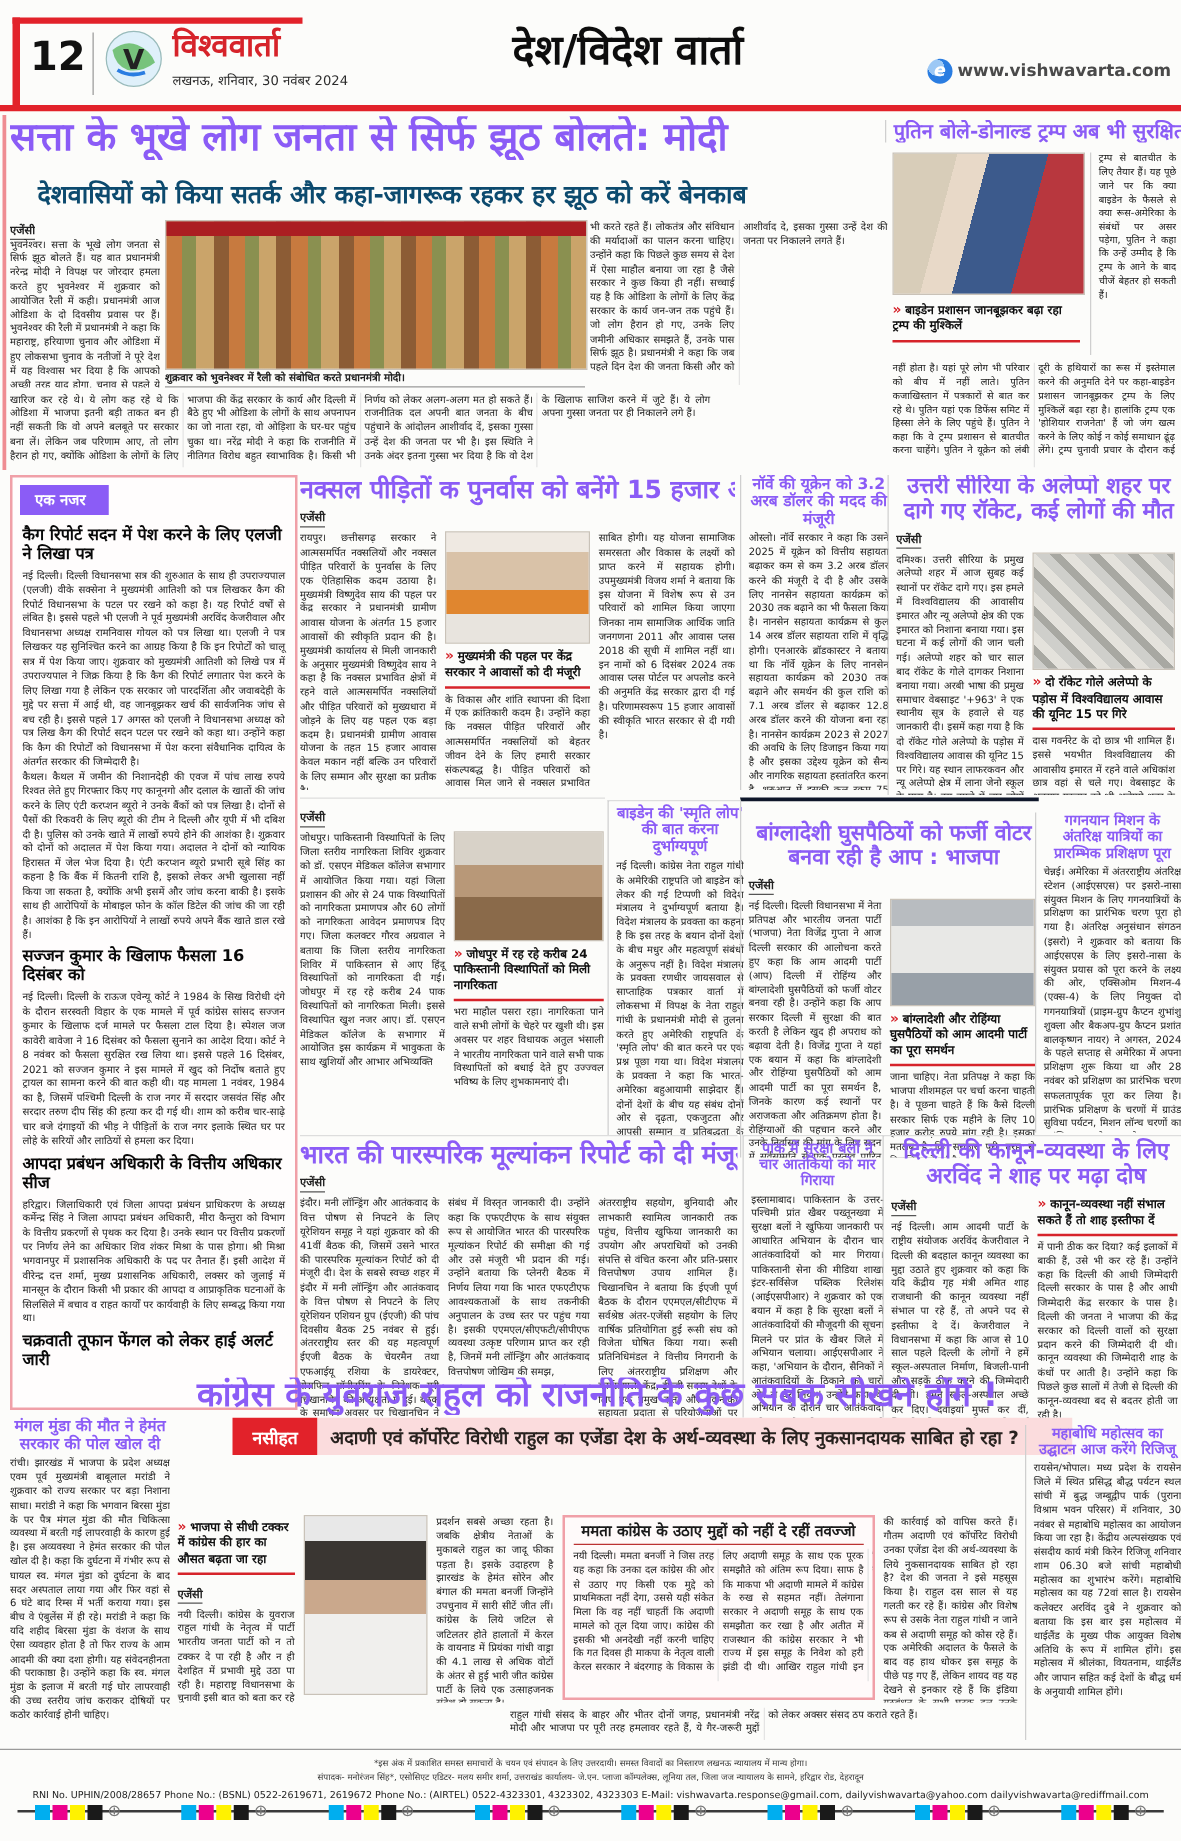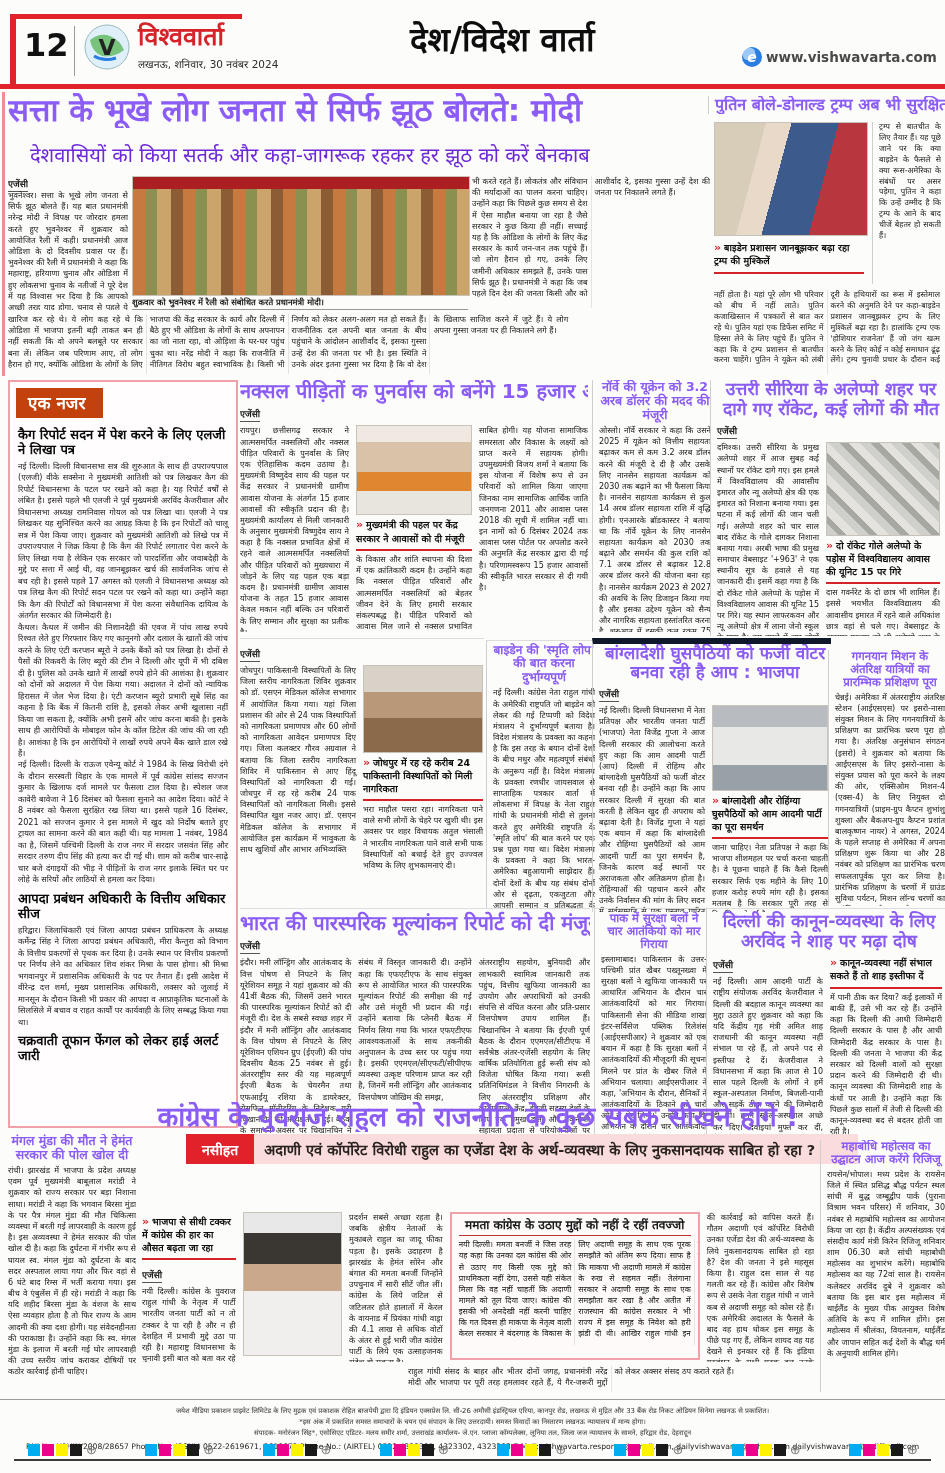--- a/index.html
+++ b/index.html
@@ -30,21 +30,21 @@
   .section-title{position:absolute;left:410px;top:16px;font-size:33px;font-weight:800;color:#0d0d0d;}
   .website{position:absolute;left:742px;top:47px;display:flex;align-items:center;gap:4px;
            font-size:13.5px;font-weight:700;color:#4a4a4a;}
   .ie-e{display:inline-block;width:20px;height:20px;border-radius:50%;
         background:radial-gradient(circle at 35% 35%, #9cc8f5 0 35%, #2a7de1 36% 100%);
         color:#fff;font-weight:800;font-size:14px;line-height:20px;text-align:center;font-style:italic;}
   .mast-rule{position:absolute;left:0;top:84px;width:945px;height:5px;background:#e2222a;}
   .left-edge{position:absolute;left:2px;top:92px;width:3px;height:284px;background:#ef8d93;}
   
   .en-box{border:2px solid #f0a0a8;padding:4px 8px 4px 8px;background:#fffdfd;}
-  .en-head{display:inline-block;background:#c2410c;color:#fff;font-size:17px;font-weight:800;
+  .en-head{display:inline-block;background:#8b5cf6;color:#fff;font-size:12px;font-weight:800;
            padding:3px 18px 4px 12px;margin:2px 0 4px -2px;}
   .en-hl{font-size:13px;font-weight:800;margin:6px 0 3px;color:#090909;line-height:1.15;}
   .en-body{font-size:8.1px;line-height:1.42;text-align:justify;color:#222;}
   
   .banner{display:flex;align-items:stretch;height:30px;}
   .badge{background:#e2222a;color:#fff;font-size:14px;font-weight:800;
          display:flex;align-items:center;padding:0 16px;}
   .banner-txt{background:#fbdcdd;color:#28221f;font-size:14.5px;font-weight:800;flex:1;
               display:flex;align-items:center;padding:0 10px;white-space:nowrap;overflow:hidden;}
   .mamata{border:2px solid #f0a0a8;background:#fffafa;padding:4px 7px;}
@@ -80,21 +80,21 @@
 <div class="dateline">लखनऊ,   शनिवार, 30 नवंबर 2024</div>
 <div class="section-title">देश/विदेश वार्ता</div>
 <div class="website">
   <span class="ie-e">e</span>
   <span>www.vishwavarta.com</span>
 </div>
 <div class="mast-rule"></div>
 <div class="left-edge"></div>
 
 <div class="art hl nowrap" style="left:8px;top:93px;width:702px;font-size:31px;">सत्ता के भूखे लोग जनता से सिर्फ झूठ बोलते: मोदी</div>
-<div class="art nowrap" style="left:30px;top:141px;width:680px;font-size:20px;font-weight:400;color:#6d28d9;">देशवासियों को किया सतर्क और कहा-जागरूक रहकर हर झूठ को करें बेनकाब</div>
+<div class="art nowrap" style="left:30px;top:141px;width:680px;font-size:20px;font-weight:700;color:#0c4a6e;">देशवासियों को किया सतर्क और कहा-जागरूक रहकर हर झूठ को करें बेनकाब</div>
 <div class="art" style="left:8px;top:172px;"><span class="agency">एजेंसी</span></div>
 <div class="art body" style="left:8px;top:190px;width:120px;height:120px;font-size:8px;">भुवनेश्वर। सत्ता के भूखे लोग जनता से सिर्फ झूठ बोलते हैं। यह बात प्रधानमंत्री नरेन्द्र मोदी ने विपक्ष पर जोरदार हमला करते हुए भुवनेश्वर में शुक्रवार को आयोजित रैली में कही। प्रधानमंत्री आज ओडिशा के दो दिवसीय प्रवास पर हैं। भुवनेश्वर की रैली में प्रधानमंत्री ने कहा कि महाराष्ट्र, हरियाणा चुनाव और ओडिशा में हुए लोकसभा चुनाव के नतीजों ने पूरे देश में यह विश्वास भर दिया है कि आपको अच्छी तरह याद होगा, चुनाव से पहले ये लोग क्या-क्या दावे करते थे। मोदी ने कहा कि इन लोगों के दावों को जनता ने खारिज कर दिया, जो लोग हैरान हो गए, क्योंकि</div>
 <div class="art photo" style="left:132px;top:176px;width:336px;height:118px;
      background:linear-gradient(180deg,#ab1e22 0 10%,rgba(0,0,0,0) 10%),
      repeating-linear-gradient(90deg,#c77a3f 0 13px,#8a9050 13px 24px,#caa46a 24px 38px,#8c5c35 38px 50px);"></div>
 <div class="art" style="left:132px;top:296px;width:336px;font-size:8.3px;font-weight:700;color:#222;border-bottom:1px solid #999;padding-bottom:2px;">शुक्रवार को भुवनेश्वर में रैली को संबोधित करते प्रधानमंत्री मोदी।</div>
 <div class="art body" style="left:472px;top:176px;width:238px;height:132px;column-count:2;font-size:8px;">भी करते रहते हैं। लोकतंत्र और संविधान की मर्यादाओं का पालन करना चाहिए। उन्होंने कहा कि पिछले कुछ समय से देश में ऐसा माहौल बनाया जा रहा है जैसे सरकार ने कुछ किया ही नहीं। सच्चाई यह है कि ओडिशा के लोगों के लिए केंद्र सरकार के कार्य जन-जन तक पहुंचे हैं। जो लोग हैरान हो गए, उनके लिए जमीनी अधिकार समझते हैं, उनके पास सिर्फ झूठ है। प्रधानमंत्री ने कहा कि जब पहले दिन देश की जनता किसी और को आशीर्वाद दे, इसका गुस्सा उन्हें देश की जनता पर निकालने लगते हैं।</div>
 <div class="art body" style="left:8px;top:314px;width:702px;height:60px;column-count:5;font-size:8px;">खारिज कर रहे थे। ये लोग कह रहे थे कि ओडिशा में भाजपा इतनी बड़ी ताकत बन ही नहीं सकती कि वो अपने बलबूते पर सरकार बना लें। लेकिन जब परिणाम आए, तो लोग हैरान हो गए, क्योंकि ओडिशा के लोगों के लिए भाजपा की केंद्र सरकार के कार्य और दिल्ली में बैठे हुए भी ओडिशा के लोगों के साथ अपनापन का जो नाता रहा, वो ओड़िशा के घर-घर पहुंच चुका था। नरेंद्र मोदी ने कहा कि राजनीति में नीतिगत विरोध बहुत स्वाभाविक है। किसी भी निर्णय को लेकर अलग-अलग मत हो सकते हैं। राजनीतिक दल अपनी बात जनता के बीच पहुंचाने के आंदोलन आशीर्वाद दें, इसका गुस्सा उन्हें देश की जनता पर भी है। इस स्थिति ने उनके अंदर इतना गुस्सा भर दिया है कि वो देश के खिलाफ साजिश करने में जुटे हैं। ये लोग अपना गुस्सा जनता पर ही निकालने लगे हैं।</div>
 
 <div class="art hl nowrap vline" style="left:708px;top:96px;width:234px;font-size:16px;">पुतिन बोले-डोनाल्ड ट्रम्प अब भी सुरक्षित नहीं</div>
@@ -104,20 +104,21 @@
 <div class="art cap" style="left:714px;top:238px;width:150px;">
   <span class="mark">»</span><span>बाइडेन प्रशासन जानबूझकर बढ़ा रहा ट्रम्प की मुश्किलें</span>
 </div>
 <div class="art body" style="left:714px;top:290px;width:226px;height:84px;column-count:2;font-size:7.8px;">नहीं होता है। यहां पूरे लोग भी परिवार को बीच में नहीं लाते। पुतिन कजाखिस्तान में पत्रकारों से बात कर रहे थे। पुतिन यहां एक डिफेंस समिट में हिस्सा लेने के लिए पहुंचे हैं। पुतिन ने कहा कि वे ट्रम्प प्रशासन से बातचीत करना चाहेंगे। पुतिन ने यूक्रेन को लंबी दूरी के हथियारों का रूस में इस्तेमाल करने की अनुमति देने पर कहा-बाइडेन प्रशासन जानबूझकर ट्रम्प के लिए मुश्किलें बढ़ा रहा है। हालांकि ट्रम्प एक 'होशियार राजनेता' हैं जो जंग खत्म करने के लिए कोई न कोई समाधान ढूंढ़ लेंगे। ट्रम्प चुनावी प्रचार के दौरान कई बार यूक्रेन जंग को 24 घंटे में खत्म करने का दावा कर चुके हैं। हालांकि ये इसे कैसे खत्म करेंगे, यह नहीं बताया है। पुतिन ने यूक्रेन पर और ज्यादा 'ओरेशनिक' मिसाइलों से हमला करने की धमकी दी। रूस ने पहली बार 21 नवंबर को यूक्रेन के निप्रो शहर पर ओरेशनिक से हमला किया था। रूस ने गुरुवार को यूक्रेन पर करीब 200 मिसाइल और ड्रोन से हमला किया था। इस पर पुतिन ने कहा कि यूक्रेन की ओर से रूस में लंबी दूरी की ATACMS मिसाइलों से किए गए हमले के जवाब में यह हमला किया गया है। पुतिन ने चेतावनी देते हुए कहा कि कीव में और हमले हो सकते हैं। उन्होंने कहा कि रूस पहले हमला नहीं करता।</div>
 
 <div class="art en-box" style="left:8px;top:380px;width:210px;height:736px;">
   <span class="en-head">एक नजर</span>
   <div class="en-hl">कैग रिपोर्ट सदन में पेश करने के लिए एलजी ने लिखा पत्र</div>
   <div class="en-body">नई दिल्ली। दिल्ली विधानसभा सत्र की शुरुआत के साथ ही उपराज्यपाल (एलजी) वीके सक्सेना ने मुख्यमंत्री आतिशी को पत्र लिखकर कैग की रिपोर्ट विधानसभा के पटल पर रखने को कहा है। यह रिपोर्ट वर्षों से लंबित है। इससे पहले भी एलजी ने पूर्व मुख्यमंत्री अरविंद केजरीवाल और विधानसभा अध्यक्ष रामनिवास गोयल को पत्र लिखा था। एलजी ने पत्र लिखकर यह सुनिश्चित करने का आग्रह किया है कि इन रिपोर्टों को चालू सत्र में पेश किया जाए। शुक्रवार को मुख्यमंत्री आतिशी को लिखे पत्र में उपराज्यपाल ने जिक्र किया है कि कैग की रिपोर्ट लगातार पेश करने के लिए लिखा गया है लेकिन एक सरकार जो पारदर्शिता और जवाबदेही के मुद्दे पर सत्ता में आई थी, वह जानबूझकर खर्च की सार्वजनिक जांच से बच रही है। इससे पहले 17 अगस्त को एलजी ने विधानसभा अध्यक्ष को पत्र लिख कैग की रिपोर्ट सदन पटल पर रखने को कहा था। उन्होंने कहा कि कैग की रिपोर्टों को विधानसभा में पेश करना संवैधानिक दायित्व के अंतर्गत सरकार की जिम्मेदारी है।</div>
   <div class="en-body">कैथल। कैथल में जमीन की निशानदेही की एवज में पांच लाख रुपये रिश्वत लेते हुए गिरफ्तार किए गए कानूनगो और दलाल के खातों की जांच करने के लिए एंटी करप्शन ब्यूरो ने उनके बैंकों को पत्र लिखा है। दोनों से पैसों की रिकवरी के लिए ब्यूरो की टीम ने दिल्ली और यूपी में भी दबिश दी है। पुलिस को उनके खाते में लाखों रुपये होने की आशंका है। शुक्रवार को दोनों को अदालत में पेश किया गया। अदालत ने दोनों को न्यायिक हिरासत में जेल भेज दिया है। एंटी करप्शन ब्यूरो प्रभारी सूबे सिंह का कहना है कि बैंक में कितनी राशि है, इसको लेकर अभी खुलासा नहीं किया जा सकता है, क्योंकि अभी इसमें और जांच करना बाकी है। इसके साथ ही आरोपियों के मोबाइल फोन के कॉल डिटेल की जांच की जा रही है। आशंका है कि इन आरोपियों ने लाखों रुपये अपने बैंक खाते डाल रखे हैं।</div>
+  <div class="en-hl">सज्जन कुमार के खिलाफ फैसला 16 दिसंबर को</div>
   <div class="en-body">नई दिल्ली। दिल्ली के राऊज एवेन्यू कोर्ट ने 1984 के सिख विरोधी दंगे के दौरान सरस्वती विहार के एक मामले में पूर्व कांग्रेस सांसद सज्जन कुमार के खिलाफ दर्ज मामले पर फैसला टाल दिया है। स्पेशल जज कावेरी बावेजा ने 16 दिसंबर को फैसला सुनाने का आदेश दिया। कोर्ट ने 8 नवंबर को फैसला सुरक्षित रख लिया था। इससे पहले 16 दिसंबर, 2021 को सज्जन कुमार ने इस मामले में खुद को निर्दोष बताते हुए ट्रायल का सामना करने की बात कही थी। यह मामला 1 नवंबर, 1984 का है, जिसमें पश्चिमी दिल्ली के राज नगर में सरदार जसवंत सिंह और सरदार तरुण दीप सिंह की हत्या कर दी गई थी। शाम को करीब चार-साढ़े चार बजे दंगाइयों की भीड़ ने पीड़ितों के राज नगर इलाके स्थित घर पर लोहे के सरियों और लाठियों से हमला कर दिया।</div>
   <div class="en-hl">आपदा प्रबंधन अधिकारी के  वित्तीय अधिकार सीज</div>
   <div class="en-body">हरिद्वार। जिलाधिकारी एवं जिला आपदा प्रबंधन प्राधिकरण के अध्यक्ष कर्मेन्द्र सिंह ने जिला आपदा प्रबंधन अधिकारी, मीरा कैन्तुरा को विभाग के वित्तीय प्रकरणों से पृथक कर दिया है। उनके स्थान पर वित्तीय प्रकरणों पर निर्णय लेने का अधिकार शिव शंकर मिश्रा के पास होगा। श्री मिश्रा भगवानपुर में प्रशासनिक अधिकारी के पद पर तैनात हैं। इसी आदेश में वीरेन्द्र दत्त शर्मा, मुख्य प्रशासनिक अधिकारी, लक्सर को जुलाई में मानसून के दौरान किसी भी प्रकार की आपदा व आप्राकृतिक घटनाओं के सिलसिले में बचाव व राहत कार्यों पर कार्यवाही के लिए सम्बद्ध किया गया था।</div>
   <div class="en-hl">चक्रवाती तूफान फेंगल को लेकर हाई अलर्ट जारी</div>
   
 </div>
 
 <div class="art" style="left:240px;top:380px;width:348px;height:252px;">
   <div class="hl nowrap" style="font-size:20px;">नक्सल पीड़ितों क पुनर्वास को बनेंगे 15 हजार आवास</div>
   <span class="agency">एजेंसी</span>
@@ -166,21 +167,21 @@
       <div class="body" style="font-size:8px;height:52px;">भरा माहौल पसरा रहा। नागरिकता पाने वाले सभी लोगों के चेहरे पर खुशी थी। इस अवसर पर शहर विधायक अतुल भंसाली ने भारतीय नागरिकता पाने वाले सभी पाक विस्थापितों को बधाई देते हुए उज्ज्वल भविष्य के लिए शुभकामनाएं दी।</div>
     </div>
   </div>
 </div>
 
 <div class="art vline" style="left:486px;top:640px;width:102px;height:264px;border-top:1px solid #ddd;padding-top:3px;">
   <div class="hl ctr" style="font-size:12px;">बाइडेन की 'स्मृति लोप' की बात करना दुर्भाग्यपूर्ण</div>
   <div class="body" style="font-size:8px;margin-top:3px;height:222px;">नई दिल्ली। कांग्रेस नेता राहुल गांधी के अमेरिकी राष्ट्रपति जो बाइडेन को लेकर की गई टिप्पणी को विदेश मंत्रालय ने दुर्भाग्यपूर्ण बताया है। विदेश मंत्रालय के प्रवक्ता का कहना है कि इस तरह के बयान दोनों देशों के बीच मधुर और महत्वपूर्ण संबंधों के अनुरूप नहीं है। विदेश मंत्रालय के प्रवक्ता रणधीर जायसवाल से साप्ताहिक पत्रकार वार्ता में लोकसभा में विपक्ष के नेता राहुल गांधी के प्रधानमंत्री मोदी से तुलना करते हुए अमेरिकी राष्ट्रपति के 'स्मृति लोप' की बात करने पर एक प्रश्न पूछा गया था। विदेश मंत्रालय के प्रवक्ता ने कहा कि भारत-अमेरिका बहुआयामी साझेदार हैं। दोनों देशों के बीच यह संबंध दोनों ओर से दृढ़ता, एकजुटता और आपसी सम्मान व प्रतिबद्धता के पालन से बने हैं। इस तरह के बयान भारत की स्थिति का प्रतिनिधित्व नहीं करते।</div>
 </div>
 
-<div class="art vline" style="left:592px;top:638px;width:232px;height:268px;border-top:6px solid #0f172a;padding-top:0;">
+<div class="art vline" style="left:592px;top:638px;width:232px;height:268px;border-top:3px solid #0f172a;padding-top:17px;">
   <div class="hl ctr" style="font-size:17px;">बांग्लादेशी घुसपैठियों को फर्जी वोटर बनवा रही है आप : भाजपा</div>
   <span class="agency">एजेंसी</span>
   <div class="colrow" style="height:190px;">
     <div class="body" style="width:106px;font-size:8px;">नई दिल्ली। दिल्ली विधानसभा में नेता प्रतिपक्ष और भारतीय जनता पार्टी (भाजपा) नेता विजेंद्र गुप्ता ने आज दिल्ली सरकार की आलोचना करते हुए कहा कि आम आदमी पार्टी (आप) दिल्ली में रोहिंग्य और बांग्लादेशी घुसपैठियों को फर्जी वोटर बनवा रही है। उन्होंने कहा कि आप सरकार दिल्ली में सुरक्षा की बात करती है लेकिन खुद ही अपराध को बढ़ावा देती है। विजेंद्र गुप्ता ने यहां एक बयान में कहा कि बांग्लादेशी और रोहिंग्या घुसपैठियों को आम आदमी पार्टी का पूरा समर्थन है, जिनके कारण कई स्थानों पर अराजकता और अतिक्रमण होता है। रोहिंग्याओं की पहचान करने और उनके निर्वासन की मांग के लिए सदन में सर्वसम्मति से एक प्रस्ताव पारित किया</div>
     <div style="width:116px;">
       <div class="photo" style="width:114px;height:84px;background:linear-gradient(180deg,#b8bcc0 0 25%,#e8e8e6 25% 70%,#98a0a8 70%);"></div>
       <div class="cap">
         <span class="mark">»</span><span>बांग्लादेशी और रोहिंग्या घुसपैठियों को आम आदमी पार्टी का पूरा समर्थन</span>
       </div>
       <div class="body" style="font-size:8px;height:54px;">जाना चाहिए। नेता प्रतिपक्ष ने कहा कि भाजपा शीशमहल पर चर्चा करना चाहती है। वे पूछना चाहते हैं कि कैसे दिल्ली सरकार सिर्फ एक महीने के लिए 10 हजार करोड़ रुपये मांग रही है। इसका मतलब है कि सरकार पूरी तरह से दिवालिया हो गई है।</div>
@@ -253,21 +254,20 @@
   <div class="body" style="width:110px;font-size:8px;">की कार्रवाई को वापिस करते हैं। गौतम अदाणी एवं कॉर्पोरेट विरोधी उनका एजेंडा देश की अर्थ-व्यवस्था के लिये नुकसानदायक साबित हो रहा है? देश की जनता ने इसे महसूस किया है। राहुल दस साल से यह गलती कर रहे हैं। कांग्रेस और विशेष रूप से उसके नेता राहुल गांधी न जाने कब से अदाणी समूह को कोस रहे हैं। एक अमेरिकी अदालत के फैसले के बाद वह हाथ धोकर इस समूह के पीछे पड़ गए हैं, लेकिन शायद वह यह देखने से इनकार रहे हैं कि इंडिया गठबंधन के सभी घटक दल उनके रवैये से सहमत नहीं हैं।</div>
 </div>
 <div class="art body" style="left:408px;top:1366px;width:406px;height:26px;column-count:2;font-size:8px;">राहुल गांधी संसद के बाहर और भीतर दोनों जगह, प्रधानमंत्री नरेंद्र मोदी और भाजपा पर पूरी तरह हमलावर रहते हैं, ये गैर-जरूरी मुद्दों को लेकर अक्सर संसद ठप कराते रहते हैं।</div>
 
 <div class="art vline" style="left:820px;top:1140px;width:118px;height:252px;">
   <div class="hl ctr" style="font-size:11.5px;">महाबोधि महोत्सव का उद्घाटन आज करेंगे रिजिजू</div>
   <div class="body" style="font-size:8px;margin-top:3px;height:212px;">रायसेन/भोपाल। मध्य प्रदेश के रायसेन जिले में स्थित प्रसिद्ध बौद्ध पर्यटन स्थल सांची में बुद्ध जम्बूद्वीप पार्क (पुराना विश्राम भवन परिसर) में शनिवार, 30 नवंबर से महाबोधि महोत्सव का आयोजन किया जा रहा है। केंद्रीय अल्पसंख्यक एवं संसदीय कार्य मंत्री किरेन रिजिजू शनिवार शाम 06.30 बजे सांची महाबोधी महोत्सव का शुभारंभ करेंगे। महाबोधि महोत्सव का यह 72वां साल है। रायसेन कलेक्टर अरविंद दुबे ने शुक्रवार को बताया कि इस बार इस महोत्सव में थाईलैंड के मुख्य पीक आयुक्त विशेष अतिथि के रूप में शामिल होंगे। इस महोत्सव में श्रीलंका, वियतनाम, थाईलैंड और जापान सहित कई देशों के बौद्ध धर्म के अनुयायी शामिल होंगे।</div>
 </div>
 
 <div class="footer">
-  <div class="fl">जयेश मीडिया प्रकाशन प्राइवेट लिमिटेड के लिए मुद्रक एवं प्रकाशक रोहित बाजपेयी द्वारा दि इंडियन एक्सप्रेस लि. सी-26 अमौसी इंडस्ट्रियल एरिया, कानपुर रोड, लखनऊ से मुद्रित और 33 बैंक रोड निकट ओडियन सिनेमा लखनऊ से प्रकाशित।</div>
   <div class="fl">*इस अंक में प्रकाशित समस्त समाचारों के चयन एवं संपादन के लिए उत्तरदायी। समस्त विवादों का निस्तारण लखनऊ न्यायालय में मान्य होगा।</div>
   <div class="fl">संपादक- मनोरंजन सिंह*, एसोसिएट एडिटर- मलय समीर शर्मा, उत्तराखंड कार्यालय- जे.एन. प्लाजा कॉम्पलेक्स, लूनिया तल, जिला जज न्यायालय के सामने, हरिद्वार रोड, देहरादून</div>
   <div class="fl fl4">RNI No. UPHIN/2008/28657 Phone No.: (BSNL) 0522-2619671, 2619672 Phone No.: (AIRTEL) 0522-4323301, 4323302, 4323303 E-Mail: vishwavarta.response@gmail.com, dailyvishwavarta@yahoo.com dailyvishwavarta@rediffmail.com</div>
   <div class="footer-rule"></div>
 </div>
 <div class="marks">
     <span class="reg-group">
       <span class="reg-sq" style="background: rgb(0, 174, 239);"></span>
       <span class="reg-sq" style="background: rgb(236, 0, 140);"></span>
       <span class="reg-sq" style="background: rgb(255, 242, 0);"></span>

